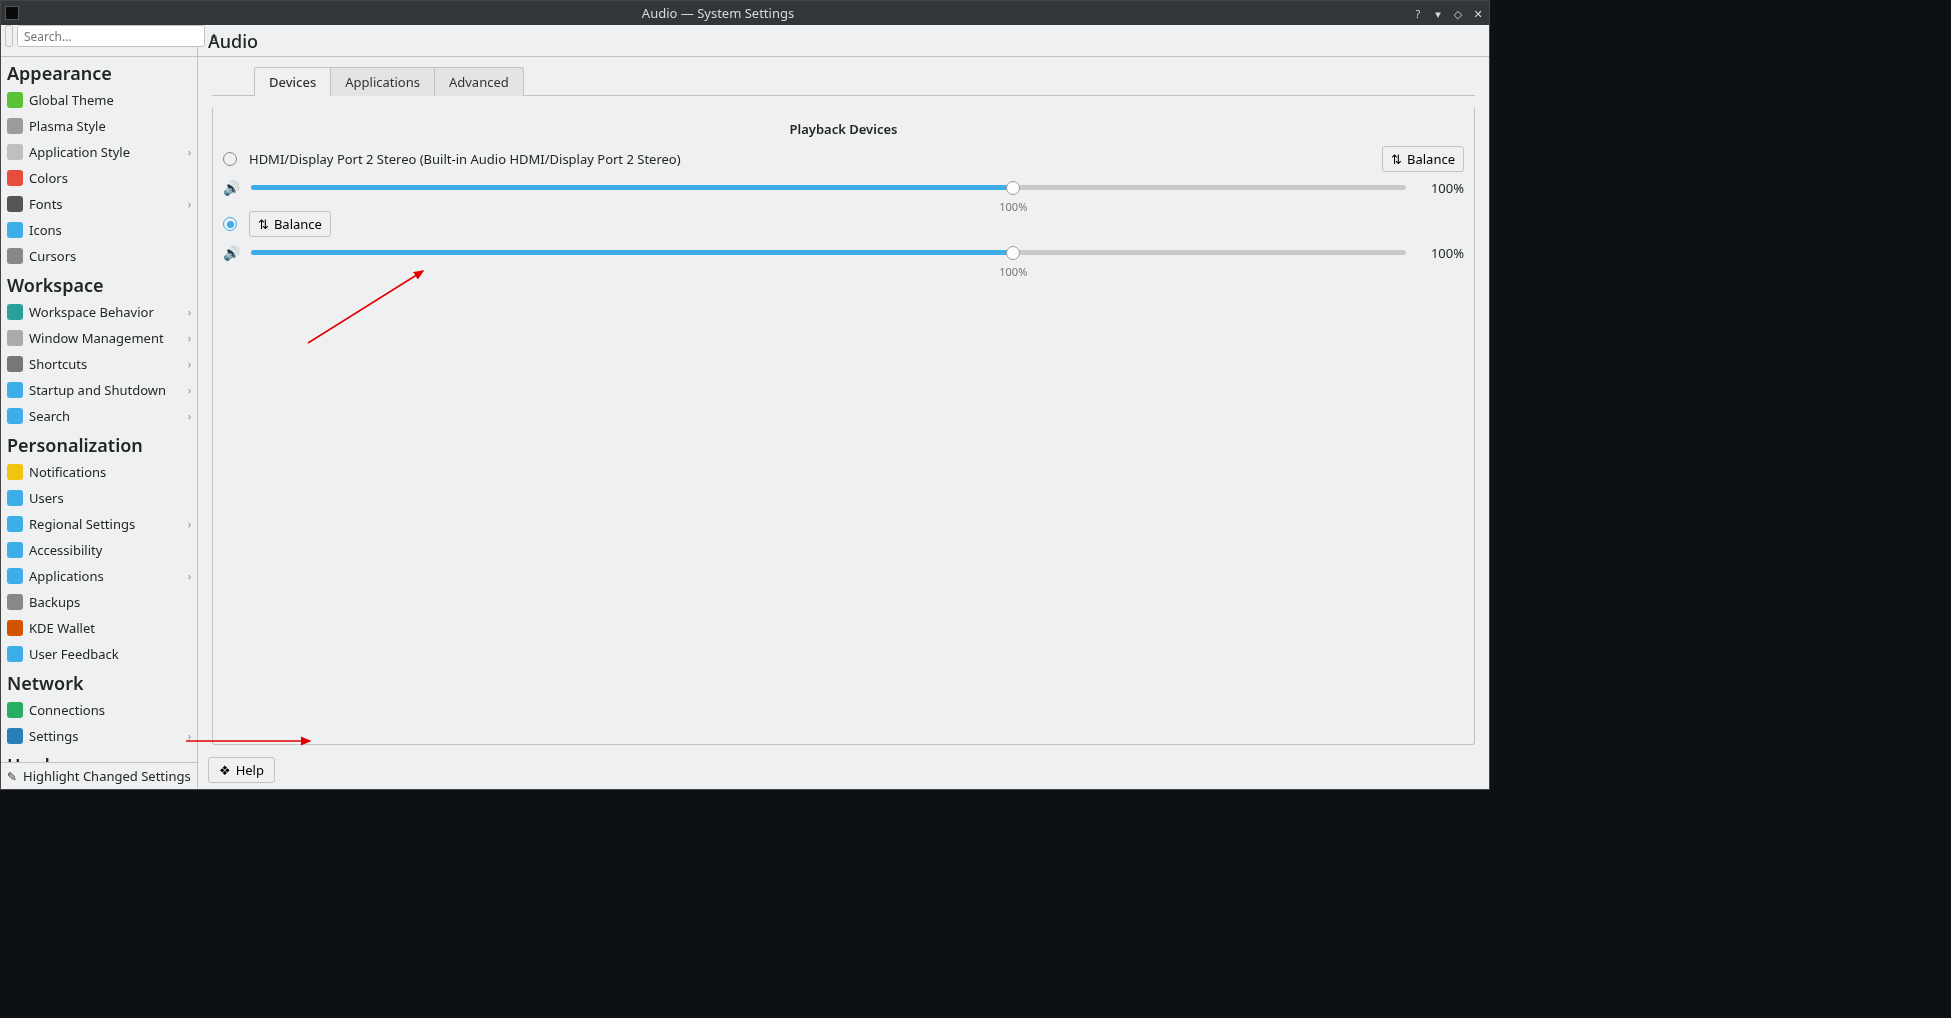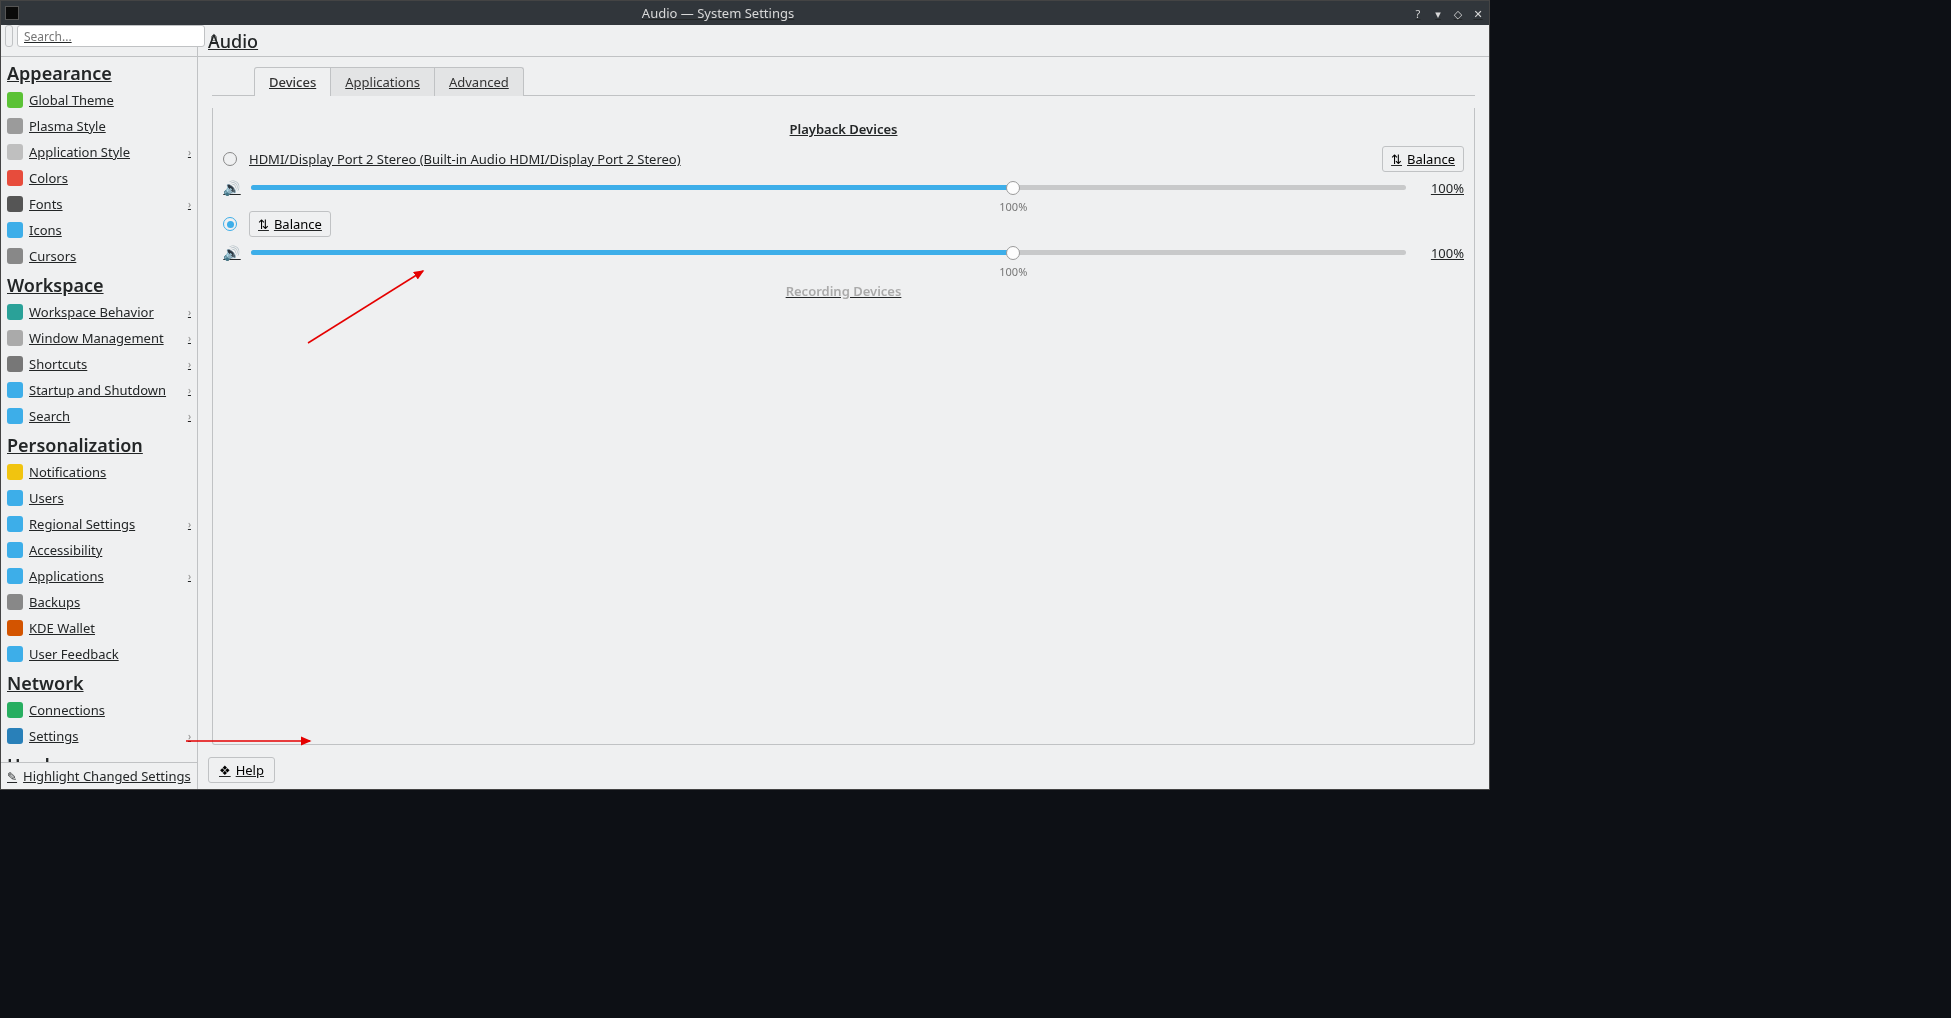--- a/index.html
+++ b/index.html
@@ -1,17 +1,17 @@
 <!DOCTYPE html>
 <html><head>
 <meta charset="utf-8">
 <style>
 * { margin: 0; padding: 0; box-sizing: border-box; font-family: "Noto Sans", "Segoe UI", sans-serif; font-size: 13px; }
 html, body { height: 100%; background: #1e1e1e; }
-.window { width: 1490px; height: 790px; display: flex; flex-direction: column; background: #eff0f1; color: #232627; border: 1px solid #444; text-decoration: underline; }
+.window { width: 1490px; height: 790px; display: flex; flex-direction: column; background: #eff0f1; color: #232627; border: 1px solid #444; }
 .titlebar { height: 24px; background: #31363b; color: #d8d8d8; display: flex; align-items: center; padding: 0 4px; font-size: 12px; }
 .titlebar .app-icon { width: 14px; height: 14px; background: #0a0a0a; border:1px solid #555; margin-right: 6px; }
 .titlebar .title-text { flex:1; text-align:center; }
 .titlebar .wcontrols { display:flex; gap:6px; }
 .titlebar .wbtn { width:14px; height:14px; display:flex; align-items:center; justify-content:center; color:#d8d8d8; font-size:11px; cursor:pointer; }
 .body { flex:1; display:flex; min-height:0; }
 
 
 .sidebar-wrap { width:197px; display:flex; flex-direction:column; border-right:1px solid #c0c2c4; background:#eff0f1; }
 .side-top { height:32px; display:flex; align-items:flex-start; gap:4px; padding:0 4px; border-bottom:1px solid #c0c2c4; }
@@ -270,21 +270,20 @@
                         <div class="slider-fill" style="width: 66%;"></div>
                         <div class="slider-thumb" style="left: 66%;"></div>
                       </div>
                       <div class="slider-mark" style="left: 66%;">100%</div>
                     </div>
                     <div class="percent-label">100%</div>
                   </div>
                 </div>
               </div>
 
-          <div class="section-title muted">Recording Devices</div>
 
           <svg class="arrow-svg" style="left:90px; top:155px;" width="140" height="90">
             <defs>
                   <marker id="ah1" markerWidth="8" markerHeight="8" refX="6" refY="3" orient="auto">
                     <path d="M0,0 L7,3 L0,6 Z" fill="#e50000"></path>
                   </marker>
                 </defs>
             <line x1="5" y1="80" x2="120" y2="8" stroke="#e50000" stroke-width="1.5" marker-end="url(#ah1)"></line>
           </svg>
         </div>

